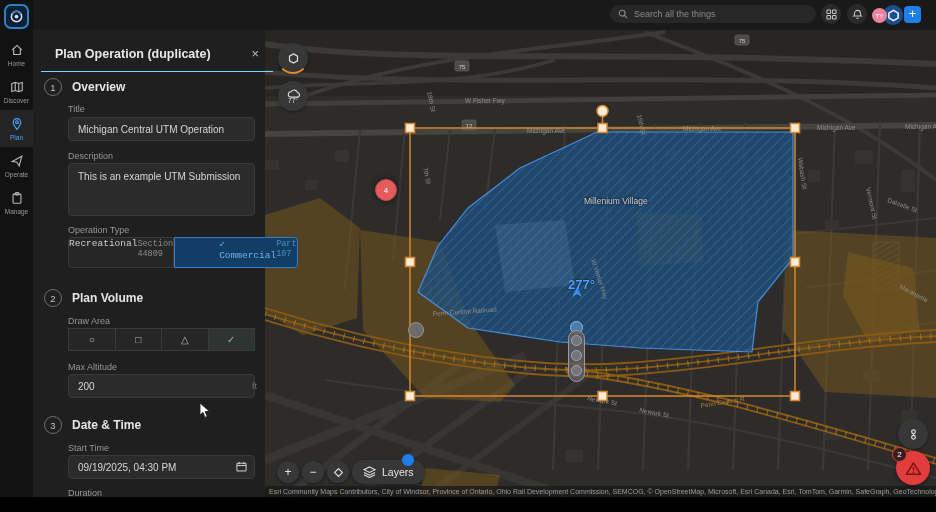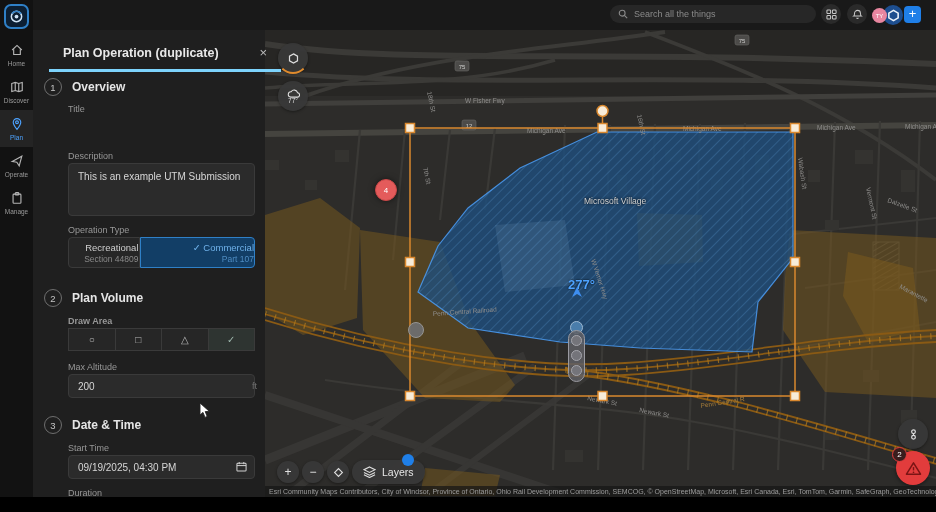--- a/index.html
+++ b/index.html
@@ -31,37 +31,37 @@
     display:flex; align-items:center; justify-content:center; cursor:pointer; }
   .avatar-pink { position:absolute; left:839px; top:8px; width:15px; height:15px; border-radius:50%;
     background:#e886a0; color:#fff; font-size:6px; display:flex; align-items:center; justify-content:center; z-index:2; }
   .avatar-org { position:absolute; left:850px; top:5px; width:20px; height:20px; border-radius:50%;
     background:#1d4e8f; display:flex; align-items:center; justify-content:center; z-index:1; }
   .plus-btn { position:absolute; left:871px; top:6px; width:17px; height:17px; border-radius:4px;
     background:#1f7fe8; color:#fff; font-size:13px; line-height:15px; text-align:center; cursor:pointer; }
 
   
   .panel { position:absolute; left:33px; top:30px; width:232px; height:467px; background:#1f1f1f; z-index:20; }
-  .panel-header { position:absolute; left:16px; top:6px; width:232px; height:36px; border-bottom:3px solid #7dd3fc;
+  .panel-header { position:absolute; left:8px; top:6px; width:232px; height:36px; border-bottom:1px solid #7dd3fc;
     display:flex; align-items:center; justify-content:space-between; padding:0 14px; }
   .panel-title { color:#e8e8e8; font-size:12.5px; font-weight:bold; }
   .panel-close { color:#bdbdbd; font-size:13px; cursor:pointer; }
   .sec-head { position:absolute; display:flex; align-items:center; gap:10px; left:11px; }
   .sec-num { width:18px; height:18px; border:1px solid #6e6e6e; border-radius:50%; color:#c5c5c5;
     font-size:9.5px; display:flex; align-items:center; justify-content:center; }
   .sec-title { color:#e5e5e5; font-size:12px; font-weight:bold; }
   .f-label { position:absolute; left:35px; color:#979797; font-size:9px; }
   .f-input { position:absolute; left:35px; width:187px; height:24px; background:#2b2b2b; border:1px solid #3a3a3a;
     border-radius:4px; color:#d6d6d6; font-size:10px; padding:0 9px; outline:none;
     font-family:"Liberation Sans",sans-serif; }
   textarea.f-input { height:53px; padding-top:7px; resize:none; }
   .unit { position:absolute; color:#6f6f6f; font-size:9px; }
   .op-row { position:absolute; left:35px; top:207px; width:187px; height:31px; display:flex; }
-  .op-opt { flex:1; border:1px solid #3a3a3a; background:#262626; display:flex; flex-direction:column;
-    align-items:flex-end; justify-content:center; cursor:pointer; }
+  .op-opt { flex:1; border:1px solid #3a3a3a; background:#262626; display:flex; flex-direction:row;
+    align-items:flex-start; justify-content:center; cursor:pointer;font-family:Liberation Mono, monospace; }
   .op-opt:first-child { border-radius:4px 0 0 4px; }
   .op-opt:last-child { border-radius:0 4px 4px 0;padding-left:44px; }
   .op-l { color:#cfcfcf; font-size:9.5px; }
   .op-s { color:#8a8a8a; font-size:8.5px; margin-top:1px; }
   .op-opt.sel { background:#123e66; border-color:#2f80c7; }
   .op-opt.sel .op-l { color:#6fb1ea; }
   .op-opt.sel .op-s { color:#4e8cc2; }
   .tool-row { position:absolute; left:35px; top:298px; width:187px; height:23px; display:flex; }
   .tool-cell { flex:1; border:1px solid #3a3a3a; background:#262626; color:#b8b8b8; font-size:10px;
     display:flex; align-items:center; justify-content:center; cursor:pointer; }
@@ -335,21 +335,21 @@
           <rect x="525.5" y="93.5" width="9" height="9"></rect>
             <rect x="140.5" y="227.5" width="9" height="9"></rect>
           <rect x="525.5" y="227.5" width="9" height="9"></rect>
             <rect x="140.5" y="361.5" width="9" height="9"></rect>
           <rect x="333" y="361.5" width="9" height="9"></rect>
             <rect x="525.5" y="361.5" width="9" height="9"></rect>
         </g>
       </g>
     </svg>
 
-    <div class="map-label" style="left:319px; top:166px;">Microsoft Village</div>
+    <div class="map-label" style="left:319px; top:166px;">Millenium Village</div>
 
     <div class="bearing" style="left:303px; top:247px;">277°</div>
     <svg style="position:absolute; left:306px; top:257px;" width="12" height="11" viewBox="0 0 12 11">
       <path d="M6 0 L11 10 L6 7 L1 10 Z" fill="#3e8ef0"></path>
     </svg>
 
     <div class="marker-red" style="left:110px; top:149px;">4</div>
 
     <div class="cluster-blue"></div>
     <div class="cluster-pill">
@@ -415,39 +415,40 @@
     <div class="panel-header">
       <span class="panel-title">Plan Operation (duplicate)</span>
       <span class="panel-close">×</span>
     </div>
 
     <div class="sec-head" style="top:48px;">
       <div class="sec-num">1</div>
       <div class="sec-title">Overview</div>
     </div>
     <div class="f-label" style="top:74px;">Title</div>
+    <input class="f-input" style="top: 87px;" value="Michigan Central UTM Operation">
     <div class="f-label" style="top:121px;">Description</div>
     <textarea class="f-input" style="top: 133px;">This is an example UTM Submission</textarea>
     <div class="f-label" style="top:195px;">Operation Type</div>
     <div class="op-row">
         <div class="op-opt ">
           <div class="op-l">Recreational</div>
           <div class="op-s">Section 44809</div>
         </div>
         <div class="op-opt sel">
           <div class="op-l">✓ Commercial</div>
           <div class="op-s">Part 107</div>
         </div>
       </div>
 
     <div class="sec-head" style="top:259px;">
       <div class="sec-num">2</div>
       <div class="sec-title">Plan Volume</div>
     </div>
-    <div class="f-label" style="top:286px;font-weight:bold;">Draw Area</div>
+    <div class="f-label" style="top:286px;">Draw Area</div>
     <div class="tool-row">
         <div class="tool-cell ">○</div>
         <div class="tool-cell ">□</div>
         <div class="tool-cell ">△</div>
         <div class="tool-cell sel">✓</div>
       </div>
     <div class="f-label" style="top:332px;">Max Altitude</div>
     <input class="f-input" style="top: 344px;" value="200">
     <div class="unit" style="left:219px; top:351px;">ft</div>
 

